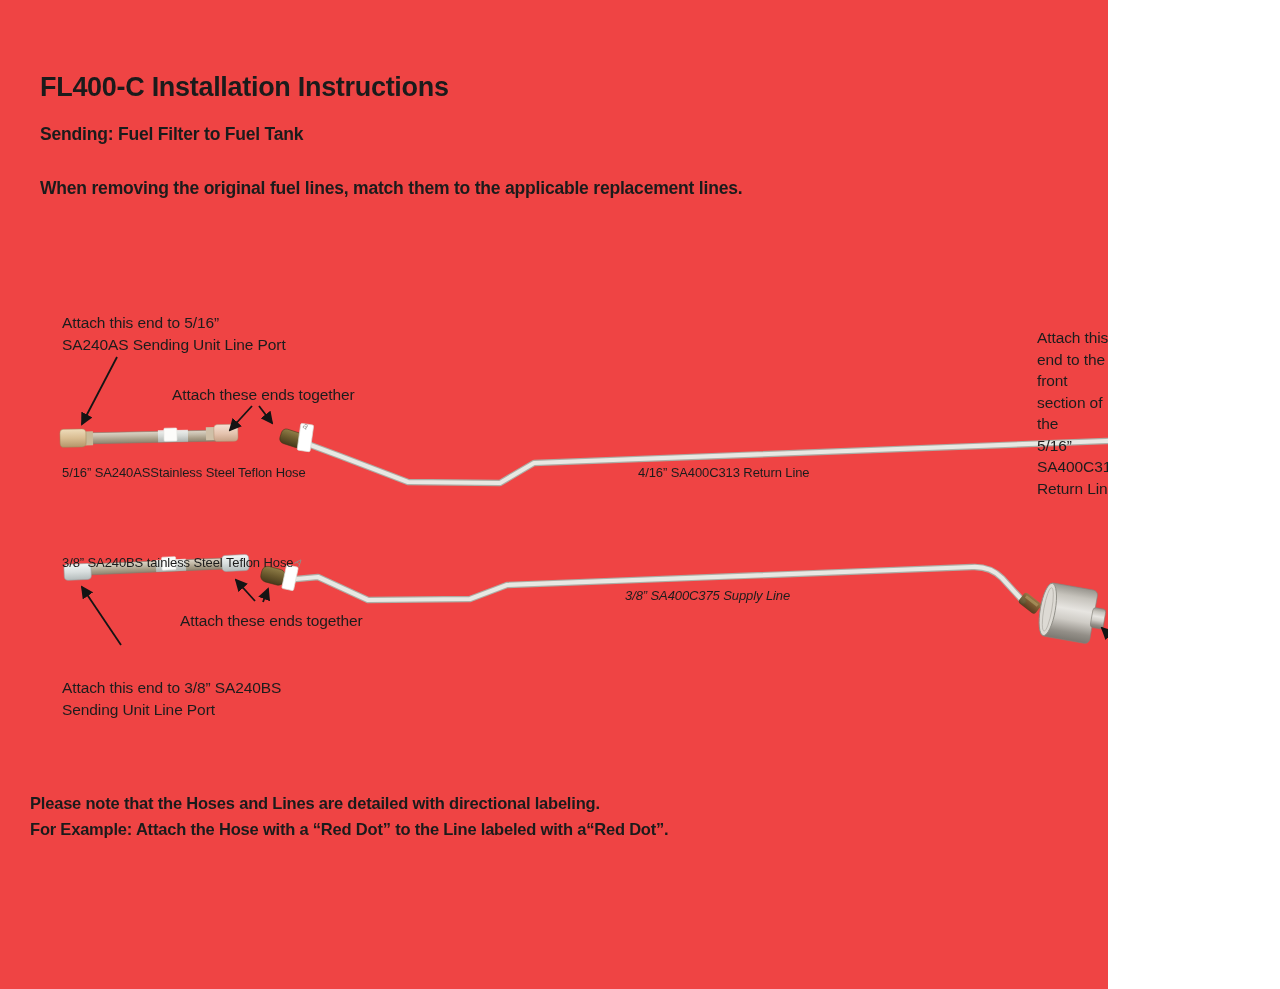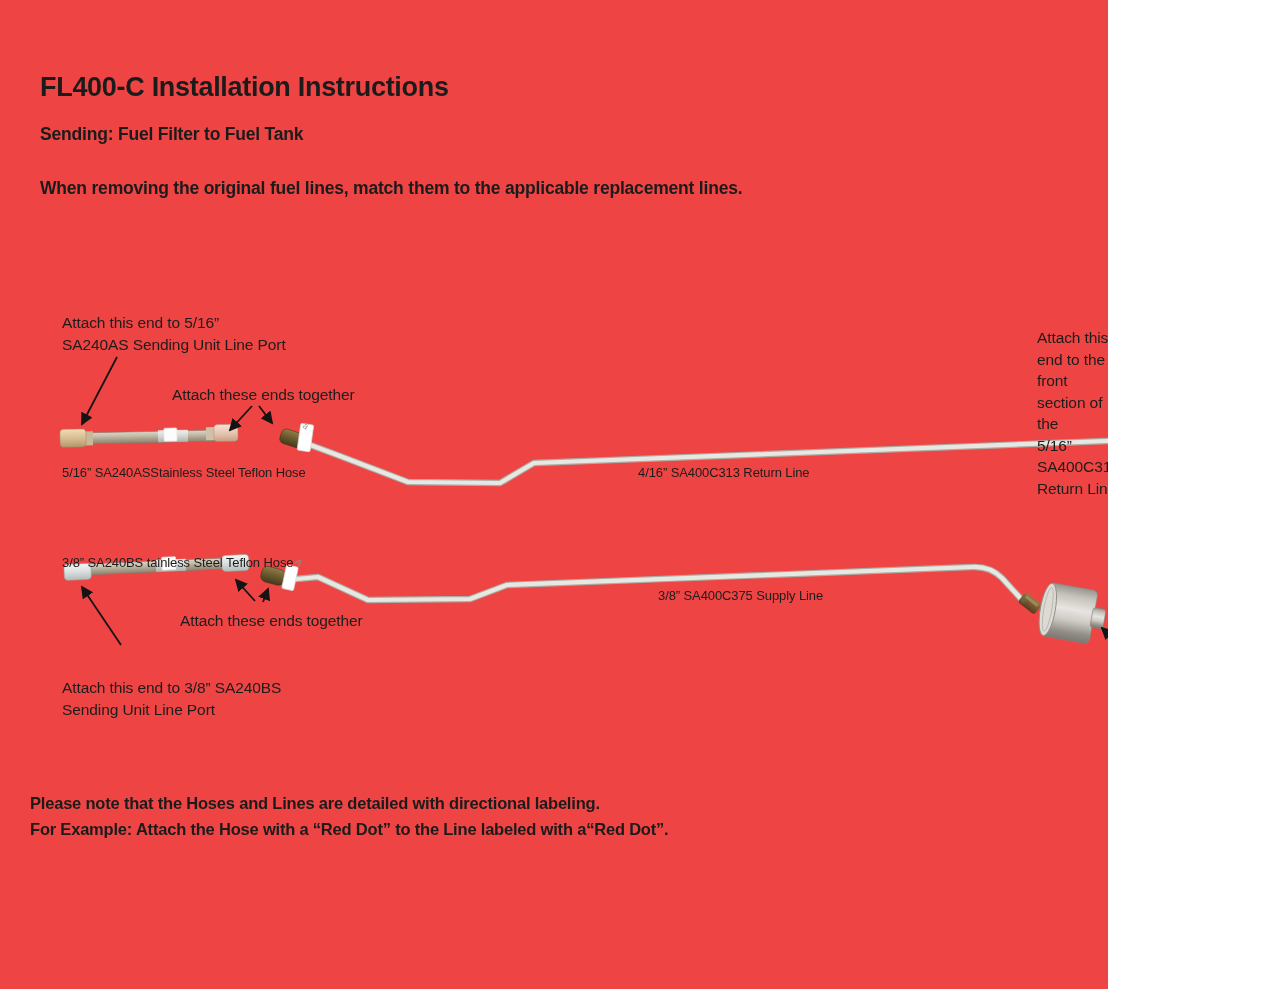--- a/index.html
+++ b/index.html
@@ -142,21 +142,21 @@
 SA240AS Sending Unit Line Port</div>
   <div class="abs callout" style="left:172px;top:384px;">Attach these ends together</div>
   <div class="abs partlabel" style="left:62px;top:465px;">5/16” SA240ASStainless Steel Teflon Hose</div>
   <div class="abs partlabel" style="left:638px;top:465px;">4/16” SA400C313 Return Line</div>
   <div class="abs callout" style="left:1037px;top:327px;">Attach this end to the
 front section of the
 5/16” SA400C313
 Return Line</div>
 
   <div class="abs partlabel" style="left:62px;top:510px;margin-top:45px;">3/8” SA240BS tainless Steel Teflon Hose</div>
-  <div class="abs partlabel" style="left:658px;top:588px;">3/8” SA400C375 Supply Line</div>
+  <div class="abs partlabel" style="left:625px;top:588px;font-style:italic;">3/8” SA400C375 Supply Line</div>
   <div class="abs callout" style="left:180px;top:610px;">Attach these ends together</div>
   <div class="abs callout" style="left:62px;top:653px;margin-top:24px;">Attach this end to 3/8” SA240BS
 Sending Unit Line Port</div>
 
   <div class="abs note" style="left:30px;top:791px;">Please note that the Hoses and Lines are detailed with directional labeling.
 For Example: Attach the Hose with a “Red Dot” to the Line labeled with a“Red Dot”.</div>
 
 </div>
 
 </body></html>

